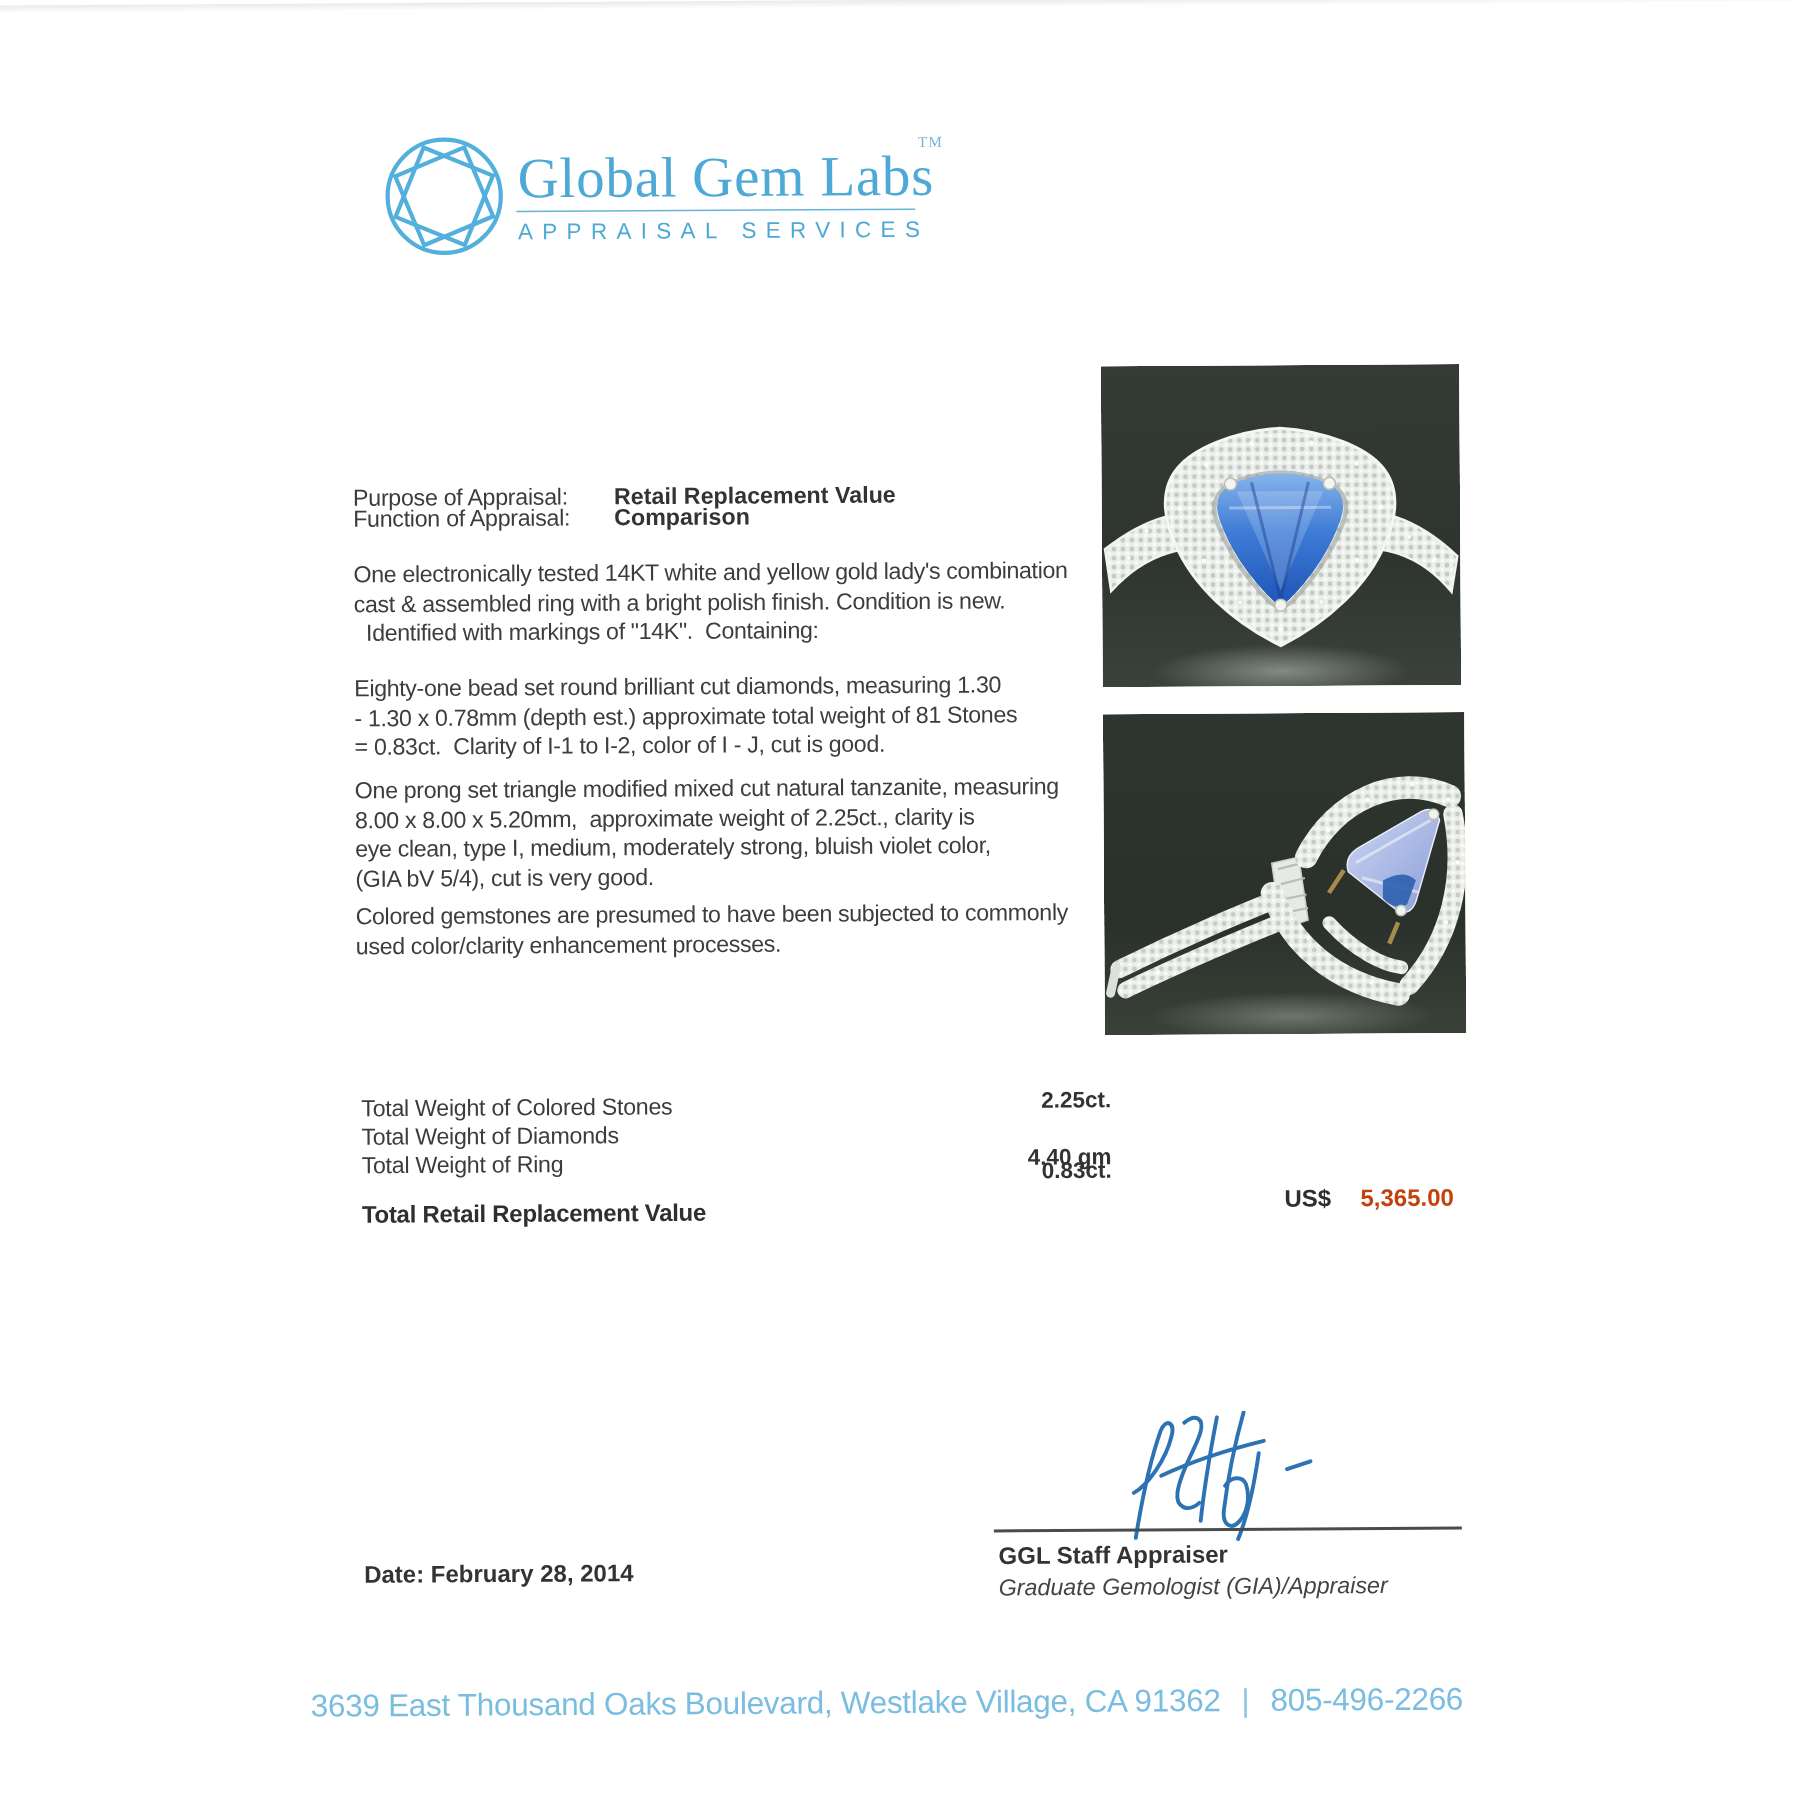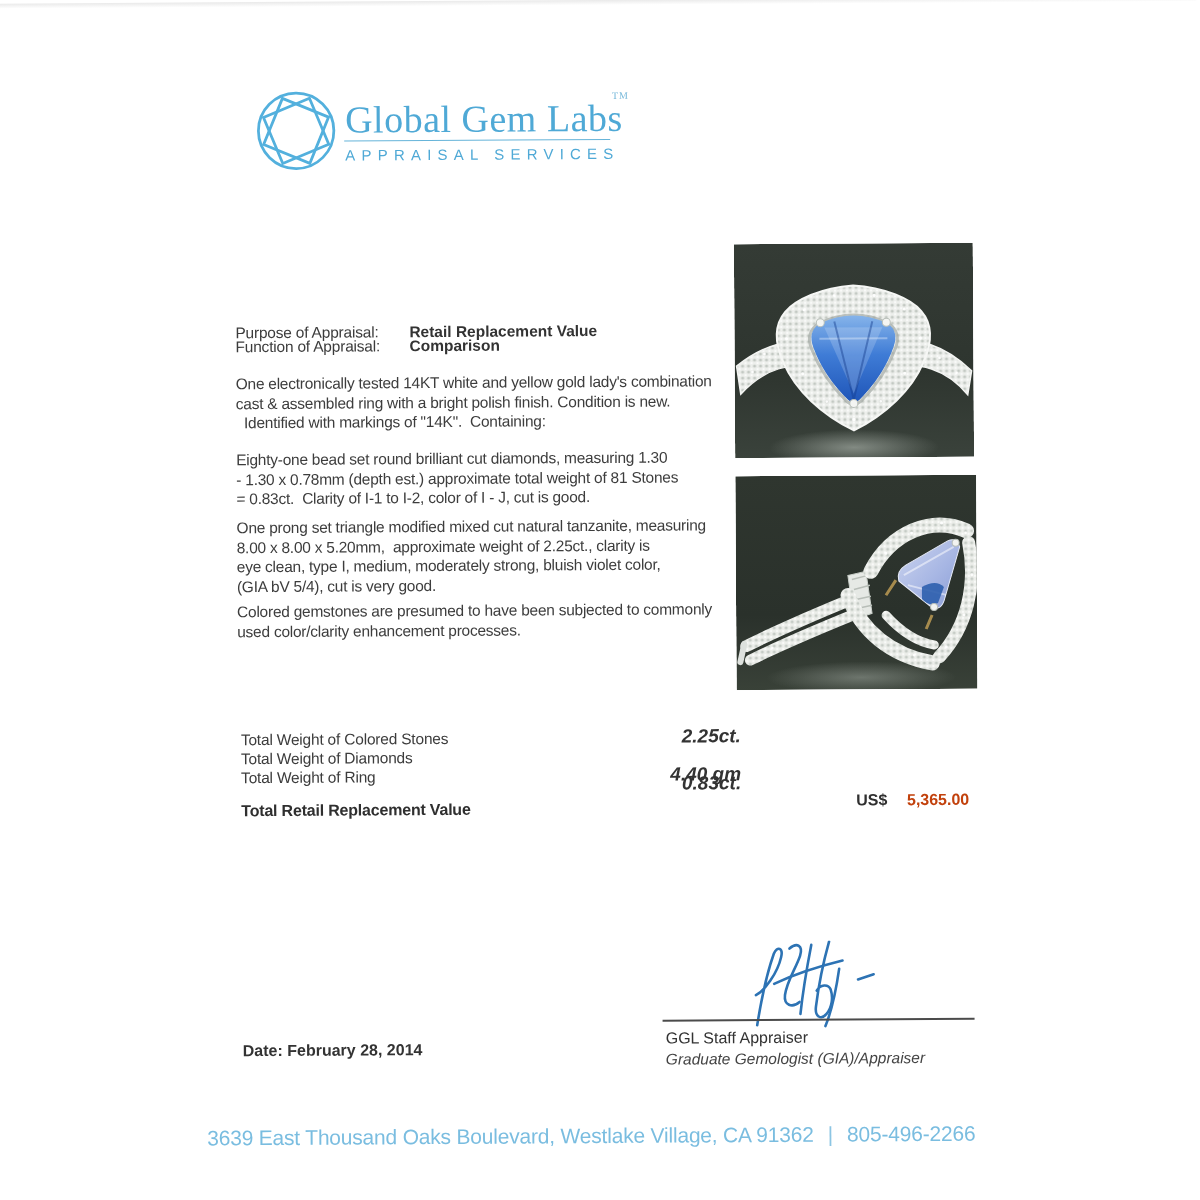--- a/index.html
+++ b/index.html
@@ -26,31 +26,31 @@
   .para1{top:372px;} .para2{top:448px;} .para3{top:516px;} .para4{top:600px;}
 
   
   .photo{overflow:hidden;}
   .photo-top{left:736px;top:245px;width:239px;height:214px;}
   .photo-side{left:736px;top:477px;width:241px;height:214px;}
   .photo svg{display:block;width:100%;height:100%;}
 
   
   .t-label{left:240px;font-size:15.5px;letter-spacing:-.2px;white-space:pre;}
-  .t-value{left:600px;width:140px;text-align:right;font-size:19px;font-weight:bold;color:#333;white-space:pre;font-style:italic;}
+  .t-value{left:600px;width:140px;text-align:right;font-size:15px;font-weight:bold;color:#333;white-space:pre;}
   .trow0l{top:729px;} .trow1l{top:748px;} .trow2l{top:767px;}
   .trow0v{top:726px;} .trow1v{top:745px;margin-top:28px;} .trow2v{top:764px;}
   .grand-label{left:240px;top:800px;font-size:16px;font-weight:bold;color:#2f2f2f;letter-spacing:-.2px;white-space:pre;}
   .grand-currency{left:855px;top:793px;font-size:16px;font-weight:bold;color:#2f2f2f;text-align:right;}
   .grand-amount{left:868px;top:793px;width:100px;text-align:right;font-size:16px;font-weight:bold;color:#c2410c;white-space:pre;}
 
   
   .sig-scribble{left:738px;top:942px;width:150px;height:90px;}
   .sig-line{left:660px;top:1020px;width:312px;height:0;border-top:2px solid #4b4b4b;}
-  .sig-name{left:663px;top:1030px;font-size:16px;font-weight:normal;color:#333;white-space:pre;}
+  .sig-name{left:663px;top:1030px;font-size:16px;font-weight:bold;color:#333;white-space:pre;}
   .sig-cred{left:663px;top:1051px;font-size:15.5px;font-style:italic;color:#444;white-space:pre;}
   .date-text{left:240px;top:1040px;font-size:16px;font-weight:bold;color:#333;white-space:pre;}
 
   
   .footer{left:0;top:1124px;width:1200px;text-align:center;font-size:21px;color:#7abde0;letter-spacing:-.2px;transform:translateX(-12px);white-space:pre;}
   .footer .sep{padding:0 14px;color:#8cc5e3;}
 </style>
 </head>
 <body>
 

